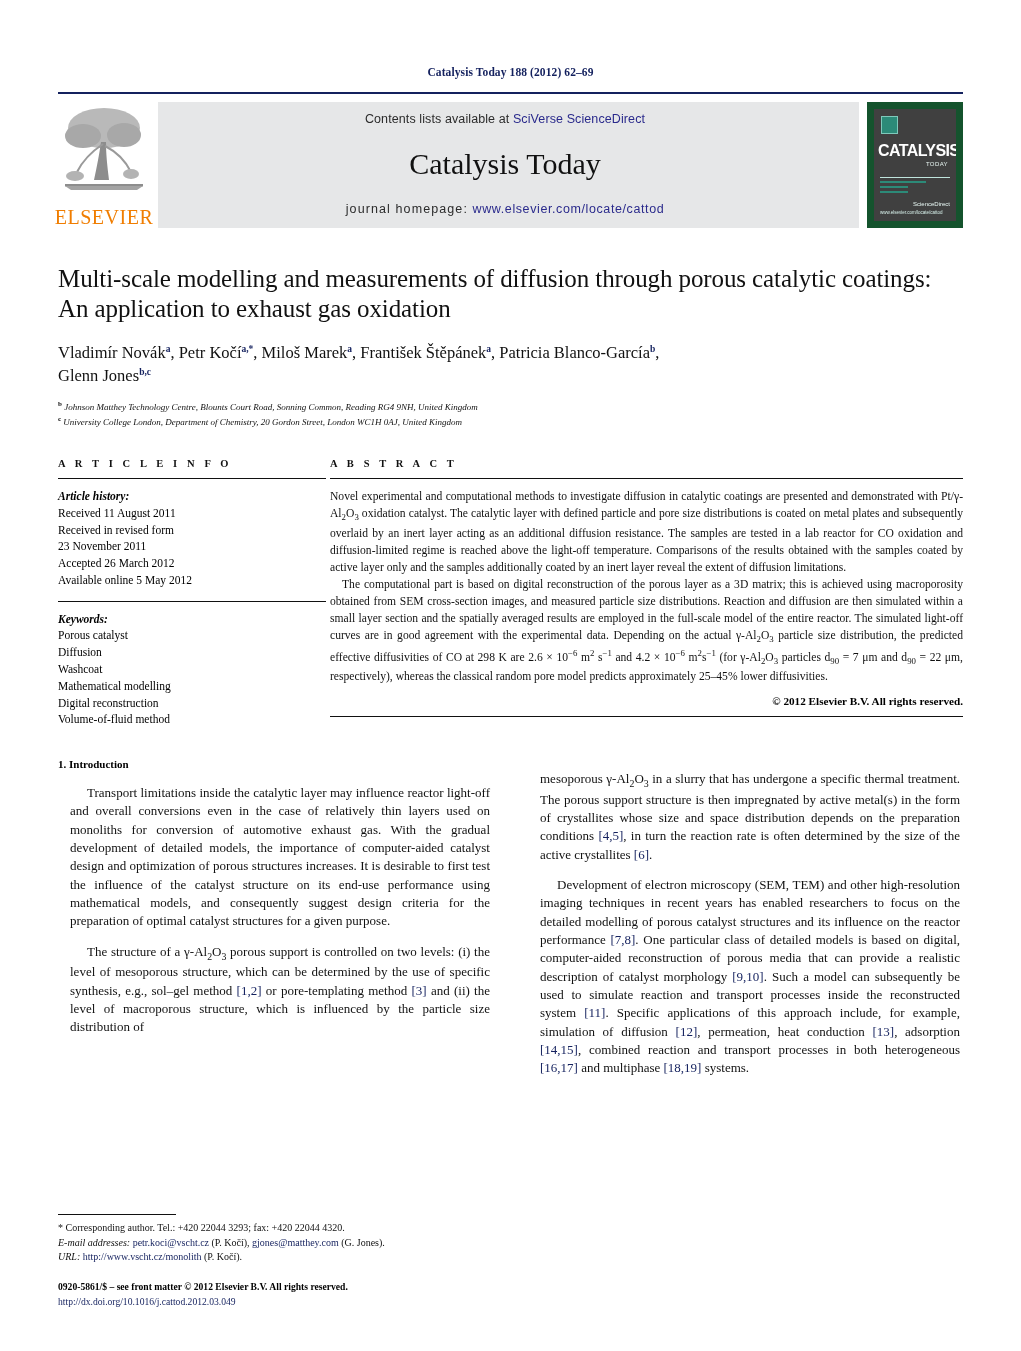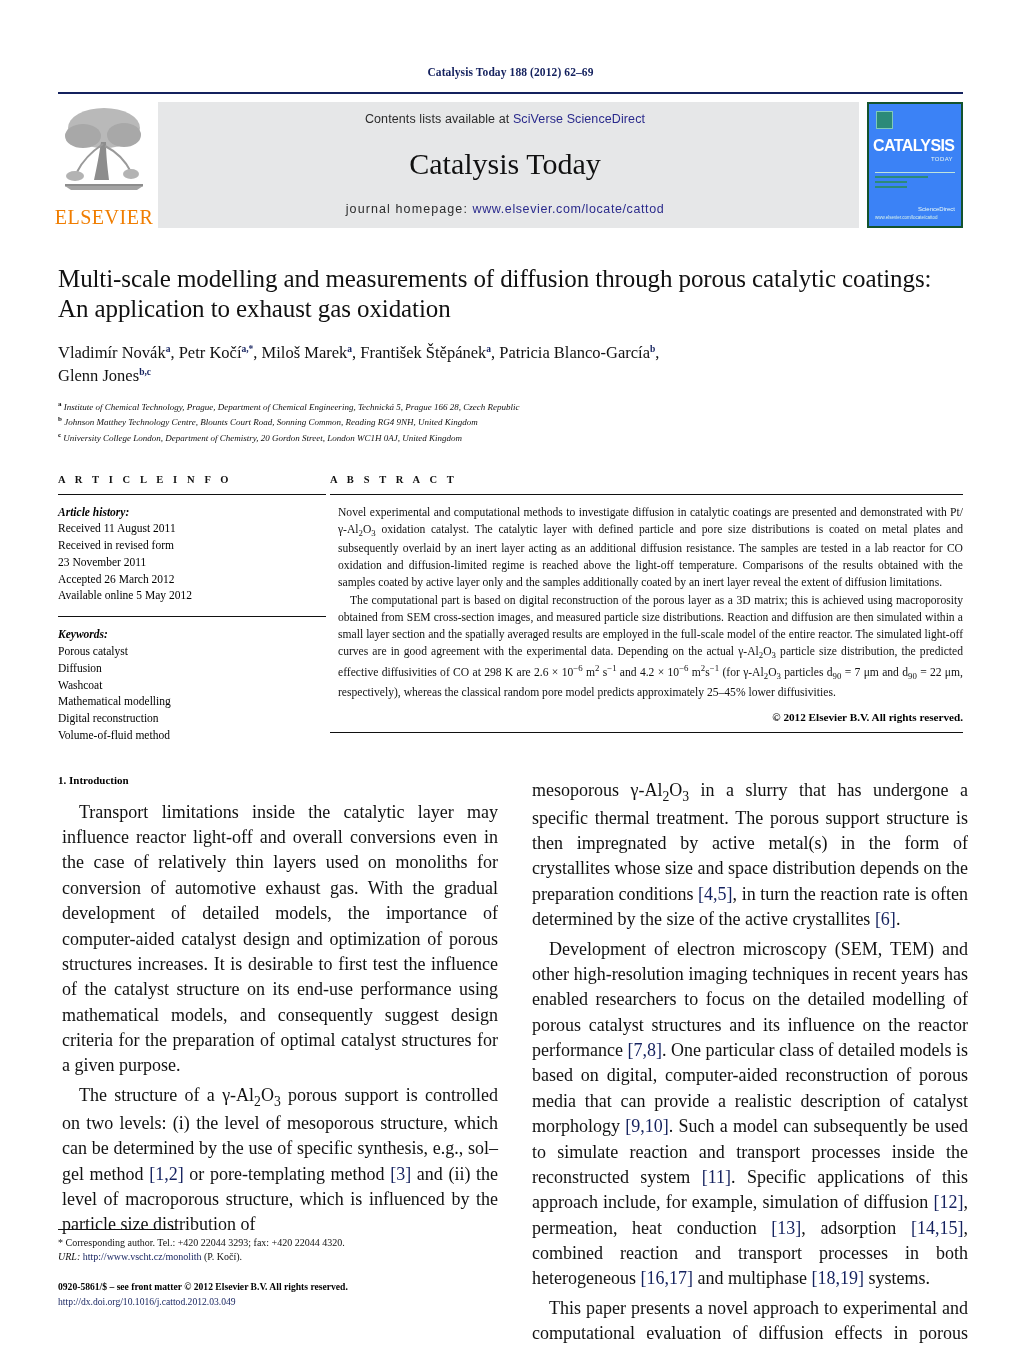--- a/index.html
+++ b/index.html
@@ -91,22 +91,22 @@
     color: #2b2b2b;
     letter-spacing: 1.1px;
   }
   .homepage-line .hp-url {
     color: #2a2a8c;
     letter-spacing: .6px;
   }
   .cover-block {
     width: 96px;
     flex: 0 0 96px;
-    border: 2px solid #14532d;
-    background: #3b82f6;
+    border: 7px solid #14532d;
+    background: #404040;
     position: relative;
     overflow: hidden;
     box-sizing: border-box;
   }
   .cover-el-logo {
     position: absolute;
     left: 7px; top: 7px;
     width: 15px; height: 16px;
     background: #2c8a78;
     border: 1px solid #7fc9bb;
@@ -227,21 +227,20 @@
   .info-group .gtitle { font-style: italic; font-weight: bold; }
   .info-sep {
     border-top: 1px solid #111111;
     margin: 12px 0 9px 0;
   }
   .abstract-body {
     font-size: 11.6px;
     line-height: 1.48;
     text-align: justify;
     color: #111111;
-    margin-left: 8px;
   }
   .abstract-body p { margin: 0; }
   .abstract-body p + p { text-indent: 12px; }
   .copyright {
     margin-top: 10px;
     font-size: 11.2px;
     font-weight: bold;
     text-align: right;
   }
   .rule-after-abstract {
@@ -255,22 +254,22 @@
     display: flex;
     gap: 26px;
   }
   .bcol { width: 444px; flex: 0 0 444px; }
   .sec-head {
     font-size: 11px;
     font-weight: bold;
     margin: 0 0 14px 0;
   }
   .bcol p {
-    margin: 4px;
-    font-size: 18px;
+    margin: 12px;
+    font-size: 13px;
     line-height: 1.41;
     text-align: justify;
     text-indent: 17px;
     color: #111111;
   }
   .bcol p.noindent { text-indent: 0; }
   .ref { color: #14215e; }
 
   
   .footnote-area {
@@ -361,21 +360,20 @@
     <div class="authors">
       <span>Vladimír Novák</span><sup>a</sup>,
       <span>Petr Kočí</span><sup>a,*</sup>,
       <span>Miloš Marek</span><sup>a</sup>,
       <span>František Štěpánek</span><sup>a</sup>,
       <span>Patricia Blanco-García</span><sup>b</sup>,<br>
       <span>Glenn Jones</span><sup>b,c</sup>
     </div>
 
     <div class="affils">
-      <div><sup>a</sup> <span>Institute of Chemical Technology, Prague, Department of Chemical Engineering, Technická 5, Prague 166 28, Czech Republic</span></div>
       <div><sup>b</sup> <span>Johnson Matthey Technology Centre, Blounts Court Road, Sonning Common, Reading RG4 9NH, United Kingdom</span></div>
       <div><sup>c</sup> <span>University College London, Department of Chemistry, 20 Gordon Street, London WC1H 0AJ, United Kingdom</span></div>
     </div>
   </div>
 
   <div class="info-abstract">
 
     <div class="col-info">
       <div class="sec-label">A R T I C L E  I N F O</div>
       <div class="hairline"></div>
@@ -415,27 +413,27 @@
 
     <div class="bcol">
       <div class="sec-head">1.  Introduction</div>
       <p>Transport limitations inside the catalytic layer may influence reactor light-off and overall conversions even in the case of relatively thin layers used on monoliths for conversion of automotive exhaust gas. With the gradual development of detailed models, the importance of computer-aided catalyst design and optimization of porous structures increases. It is desirable to first test the influence of the catalyst structure on its end-use performance using mathematical models, and consequently suggest design criteria for the preparation of optimal catalyst structures for a given purpose.</p>
       <p><span>The structure of a γ-Al</span><sub>2</sub>O<sub>3</sub><span> porous support is controlled on two levels: (i) the level of mesoporous structure, which can be determined by the use of specific synthesis, e.g., sol–gel method </span><span class="ref">[1,2]</span><span> or pore-templating method </span><span class="ref">[3]</span><span> and (ii) the level of macroporous structure, which is influenced by the particle size distribution of</span></p>
     </div>
 
     <div class="bcol">
       <p class="noindent"><span>mesoporous γ-Al</span><sub>2</sub>O<sub>3</sub><span> in a slurry that has undergone a specific thermal treatment. The porous support structure is then impregnated by active metal(s) in the form of crystallites whose size and space distribution depends on the preparation conditions </span><span class="ref">[4,5]</span><span>, in turn the reaction rate is often determined by the size of the active crystallites </span><span class="ref">[6]</span><span>.</span></p>
       <p><span>Development of electron microscopy (SEM, TEM) and other high-resolution imaging techniques in recent years has enabled researchers to focus on the detailed modelling of porous catalyst structures and its influence on the reactor performance </span><span class="ref">[7,8]</span><span>. One particular class of detailed models is based on digital, computer-aided reconstruction of porous media that can provide a realistic description of catalyst morphology </span><span class="ref">[9,10]</span><span>. Such a model can subsequently be used to simulate reaction and transport processes inside the reconstructed system </span><span class="ref">[11]</span><span>. Specific applications of this approach include, for example, simulation of diffusion </span><span class="ref">[12]</span><span>, permeation, heat conduction </span><span class="ref">[13]</span><span>, adsorption </span><span class="ref">[14,15]</span><span>, combined reaction and transport processes in both heterogeneous </span><span class="ref">[16,17]</span><span> and multiphase </span><span class="ref">[18,19]</span><span> systems.</span></p>
-      <p>This paper presents a novel approach to experimental and computational evaluation of diffusion effects in porous catalytic</p>
     </div>
   </div>
 
   <div class="footnote-area">
     <div class="footnote-rule"></div>
     <div class="fn-line">* Corresponding author. Tel.: +420 22044 3293; fax: +420 22044 4320.</div>
+    <div class="fn-line"><span class="it">E-mail addresses:</span> <span class="fn-link">petr.koci@vscht.cz</span><span> (P. Kočí), </span><span class="fn-link">gjones@matthey.com</span><span> (G. Jones).</span></div>
     <div class="fn-line"><span class="it">URL:</span><span class="fn-link"> http://www.vscht.cz/monolith</span><span> (P. Kočí).</span></div>
     <div class="imprint">
       <div>0920-5861/$ – see front matter © 2012 Elsevier B.V. All rights reserved.</div>
       <div class="doi">http://dx.doi.org/10.1016/j.cattod.2012.03.049</div>
     </div>
   </div>
 
 </div>
 
 </body></html>

